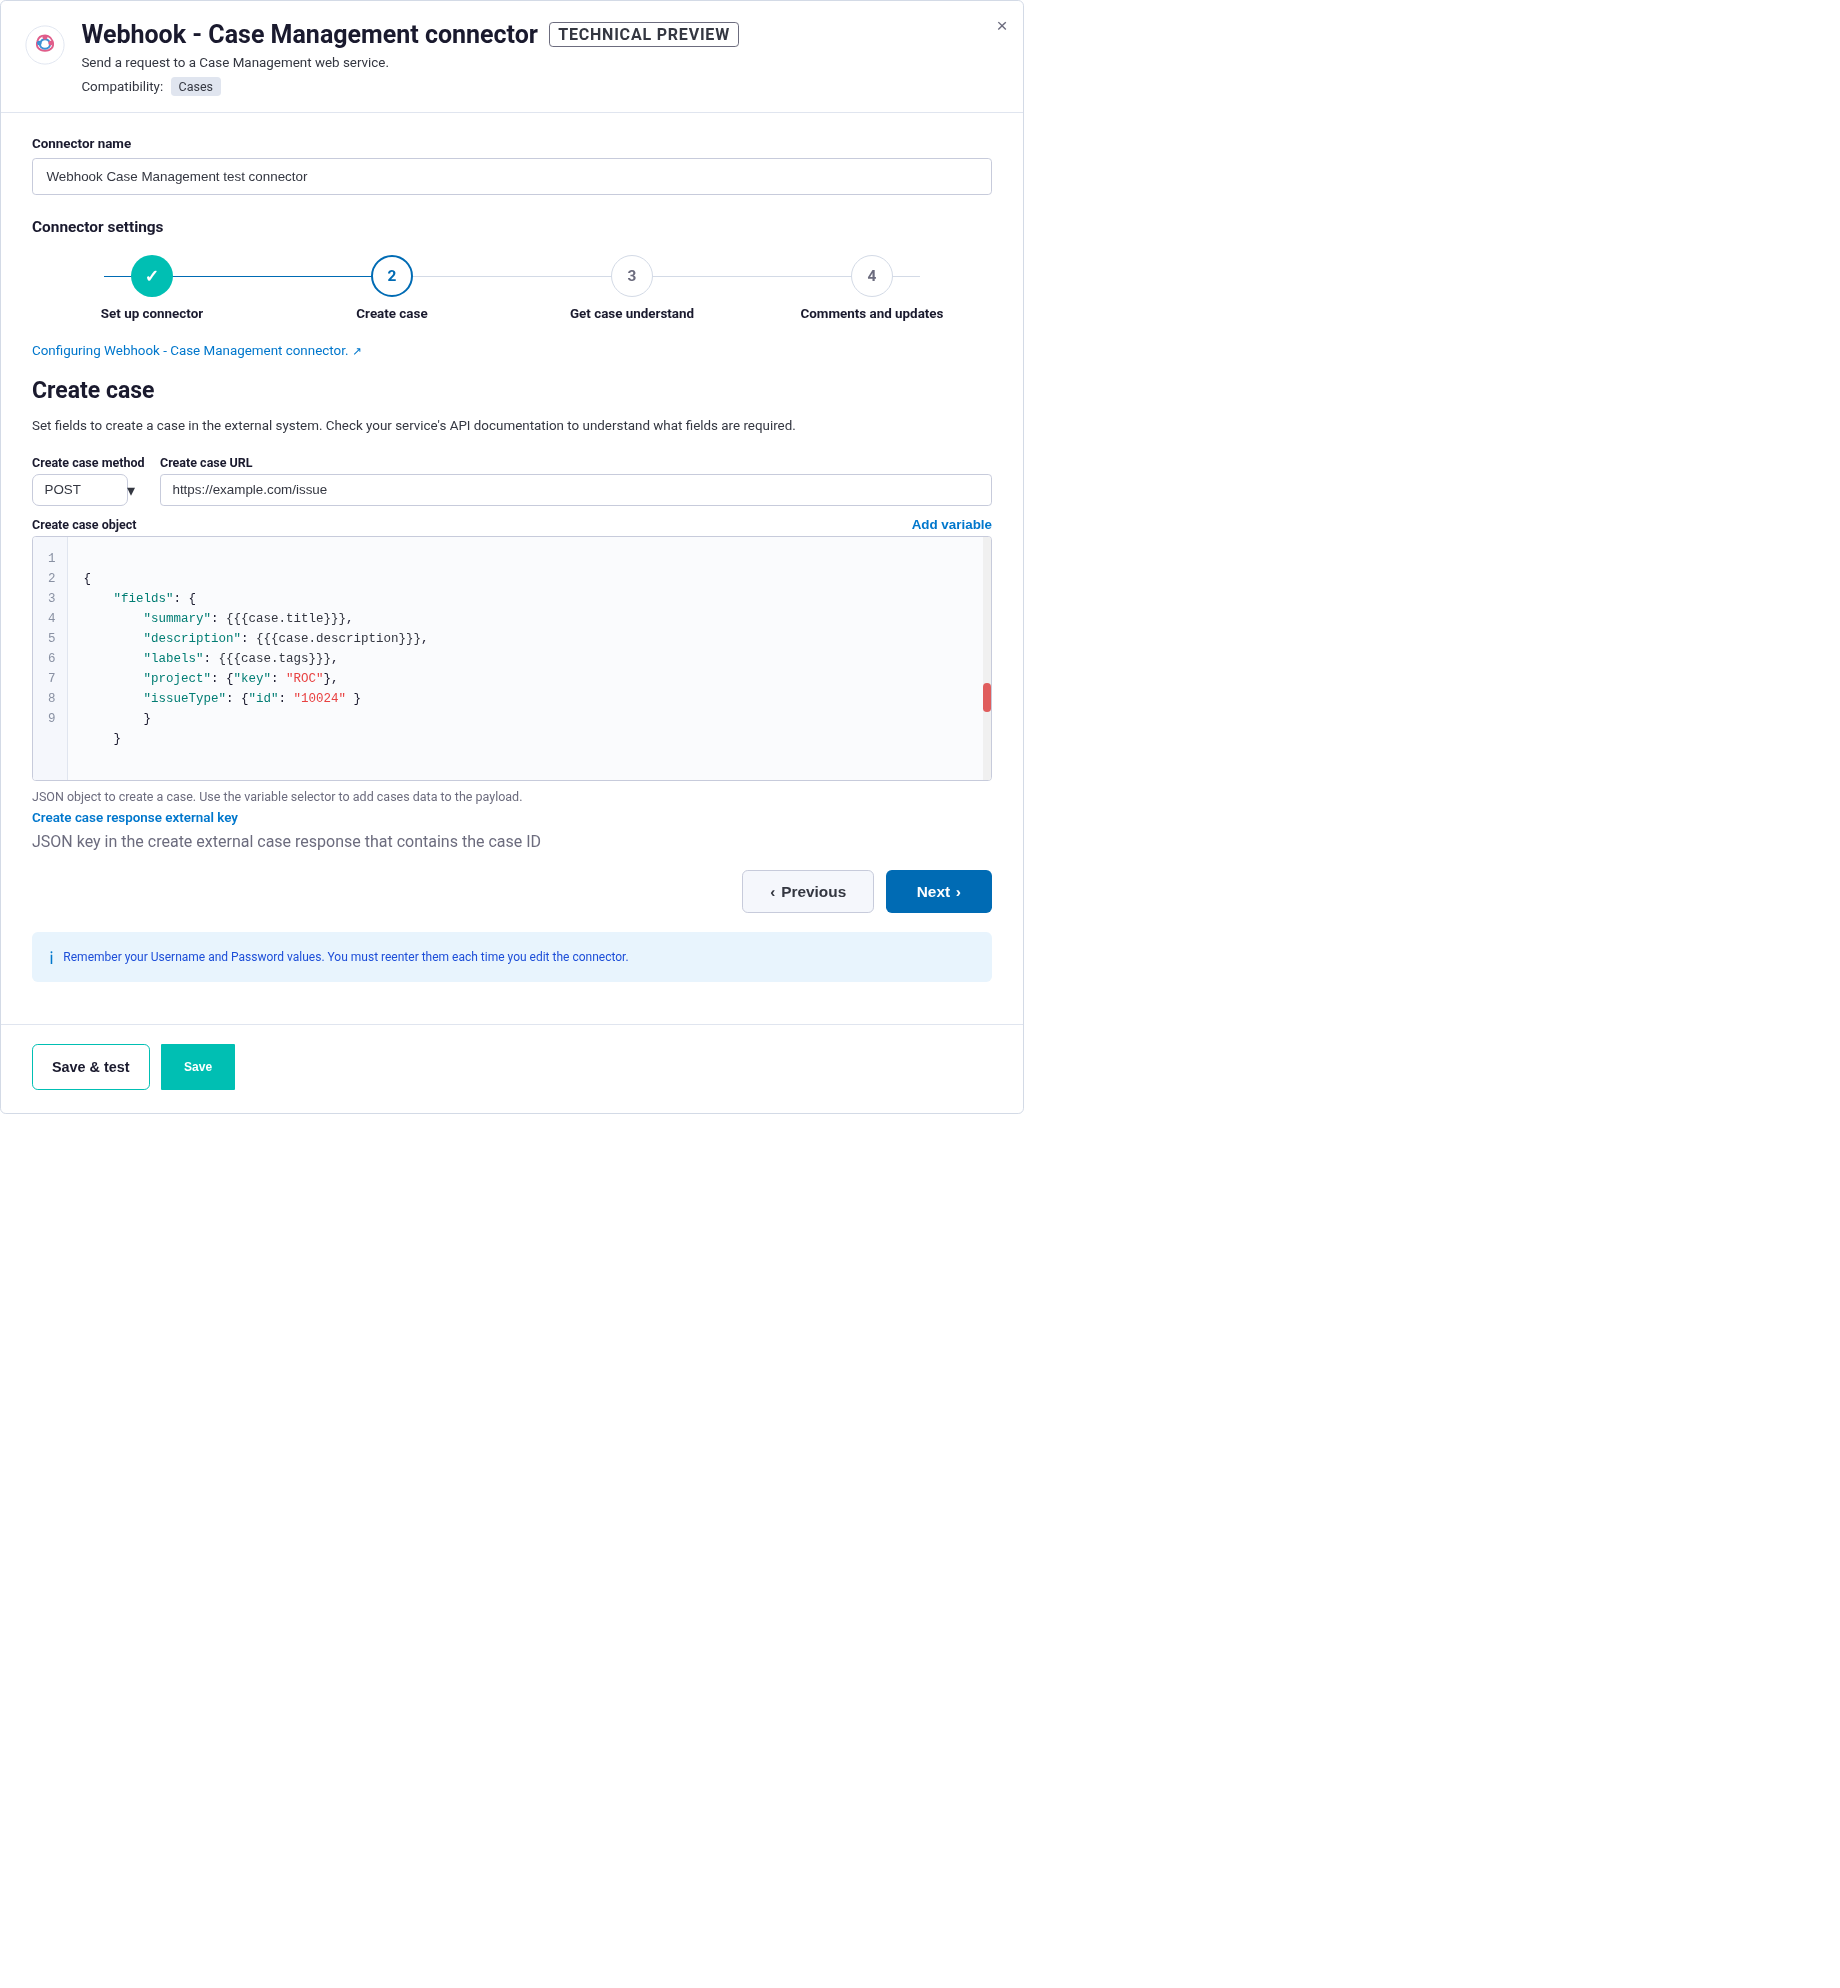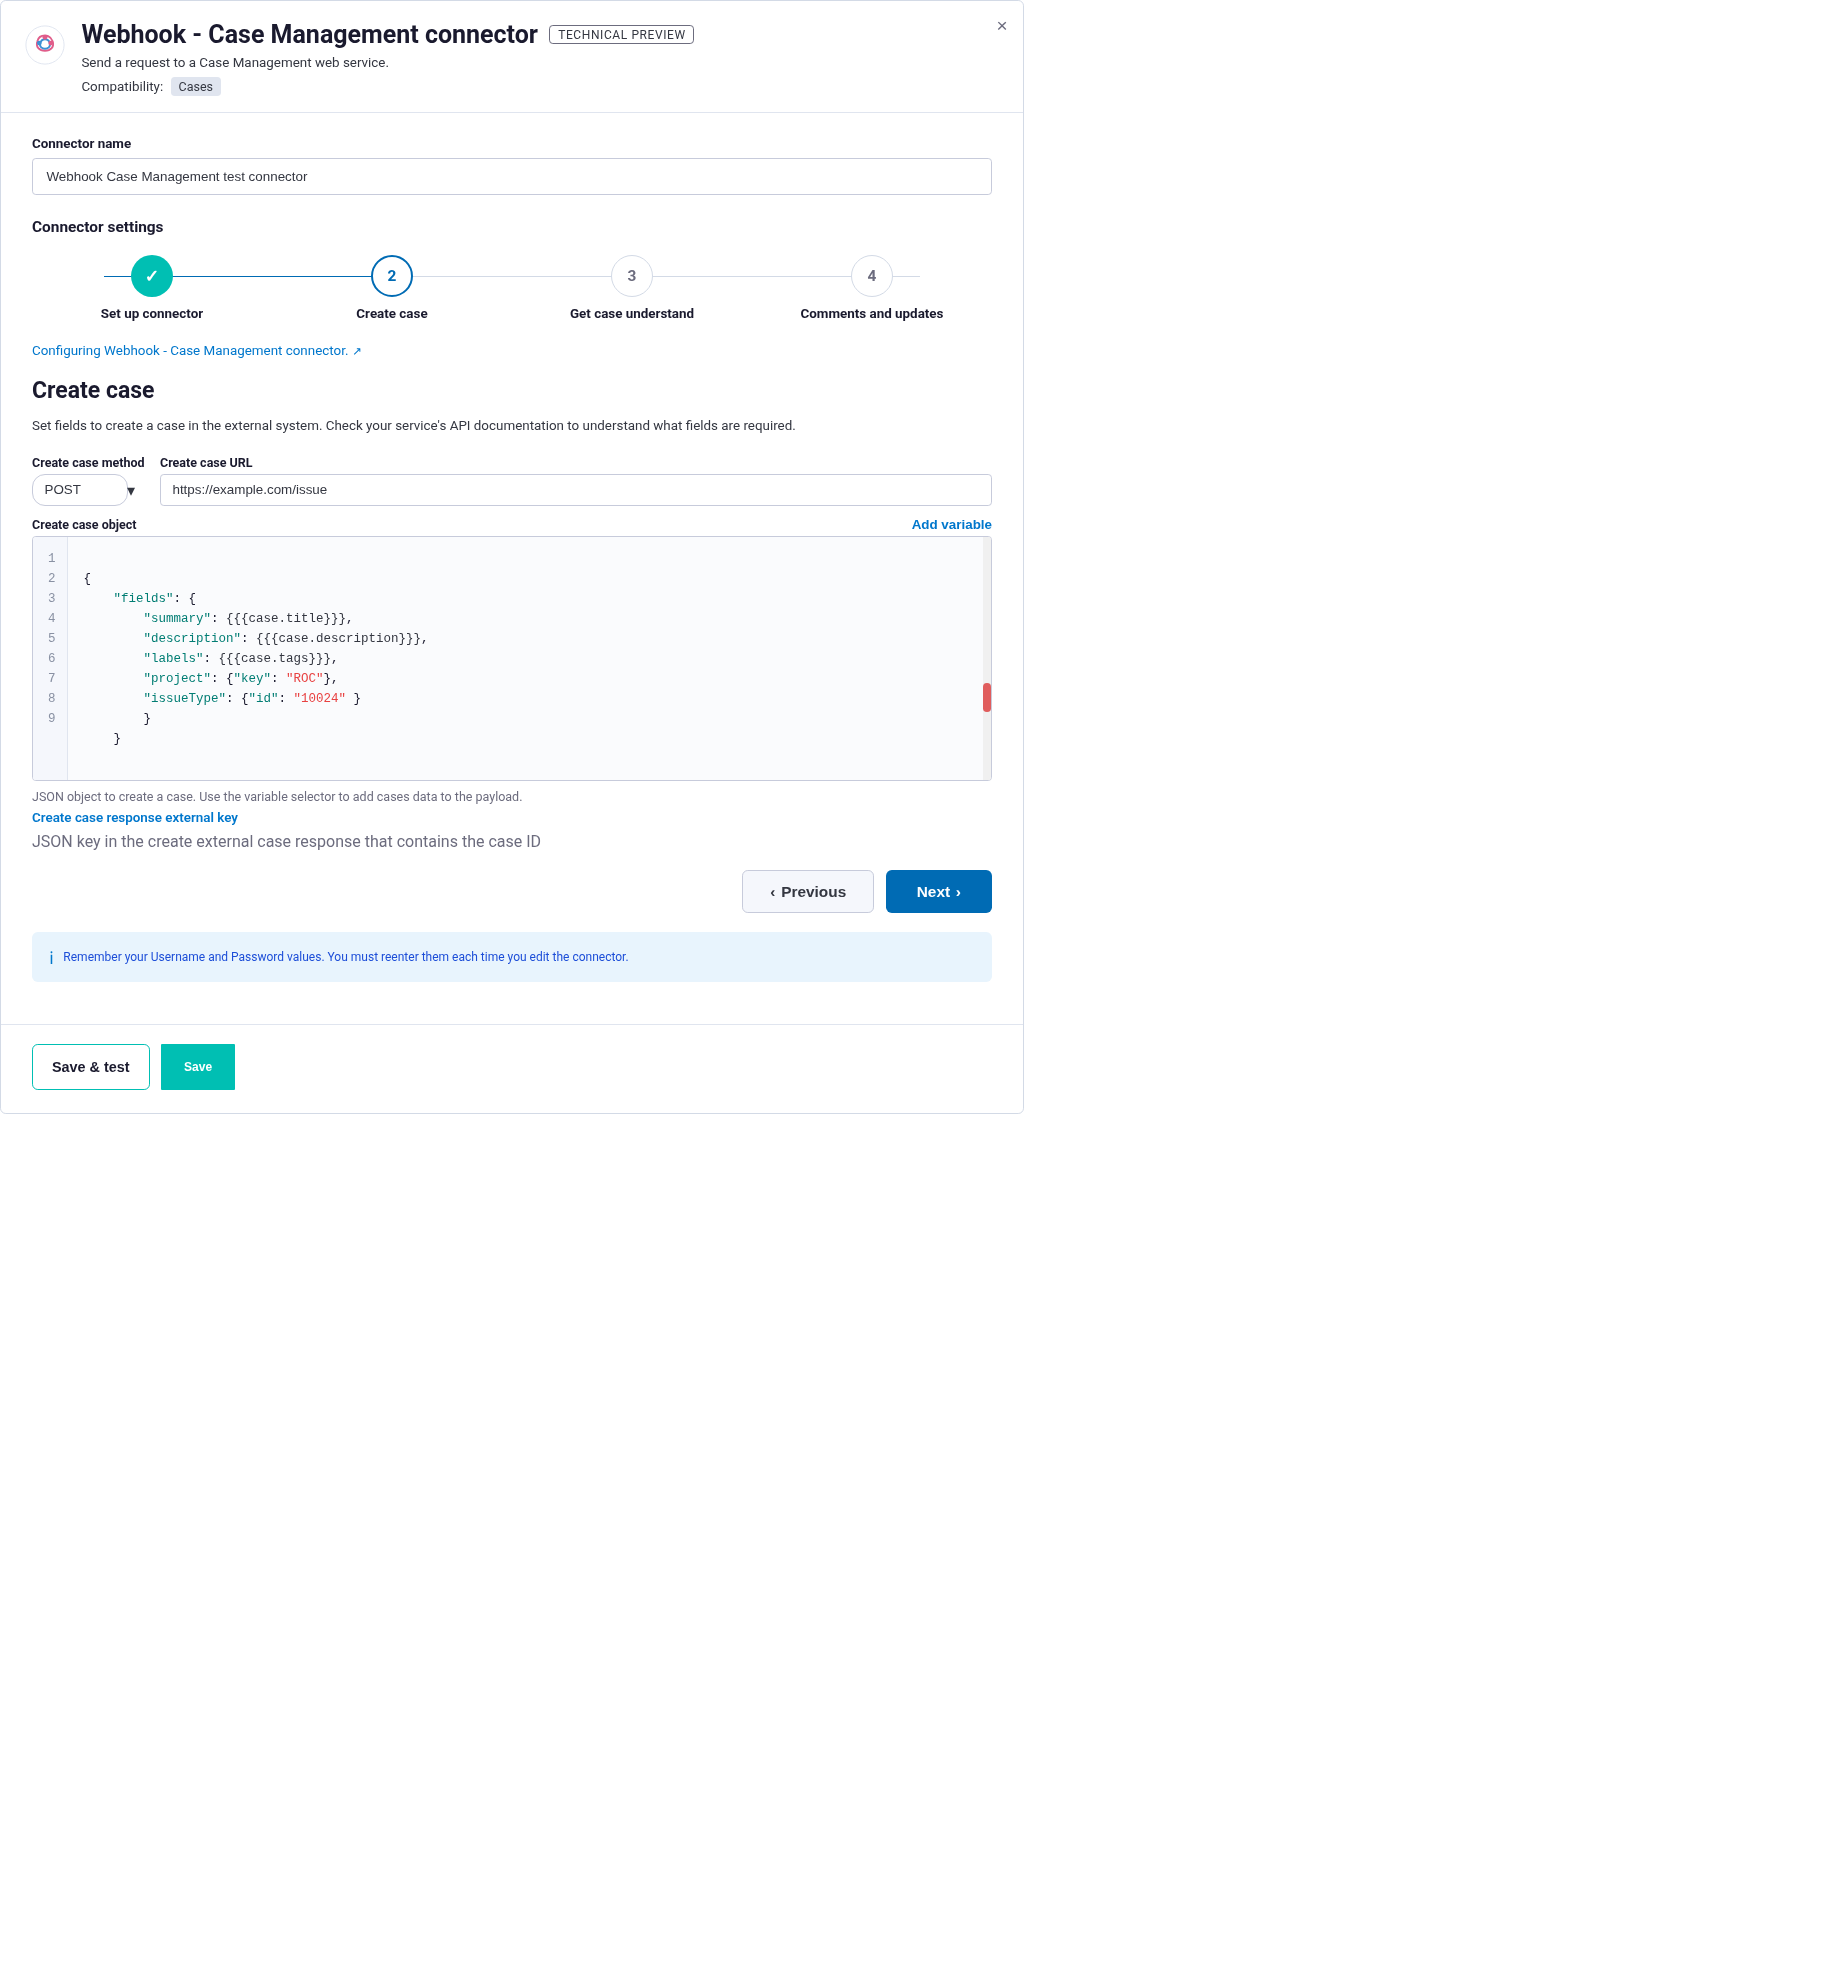--- a/index.html
+++ b/index.html
@@ -53,22 +53,22 @@
     .header-title {
       font-size: 25px;
       font-weight: 700;
       color: #1a1a2e;
     }
 
     .tech-preview-badge {
       border: 1.4px solid #6c6c7e;
       border-radius: 3.8px;
       padding: 1.9px 7.7px;
-      font-size: 12px;
-      font-weight: 400;
+      font-size: 16px;
+      font-weight: 700;
       color: #343741;
       text-transform: uppercase;
       letter-spacing: 0.05em;
     }
 
     .header-subtitle {
       font-size: 13.4px;
       color: #343741;
       margin-bottom: 7.7px;
     }
@@ -254,21 +254,21 @@
     }
 
     .field-label {
       font-size: 12.5px;
       font-weight: 700;
       color: #1a1a2e;
     }
 
     .method-select {
       border: 1px solid #c7cbdb;
-      border-radius: 13px;
+      border-radius: 7px;
       padding: 7.7px 31px 7.7px 11.5px;
       font-size: 13.4px;
       color: #343741;
       background: #fff;
       cursor: pointer;
       appearance: none;
       -webkit-appearance: none;
       min-width: 96px;
       position: relative;
     }

